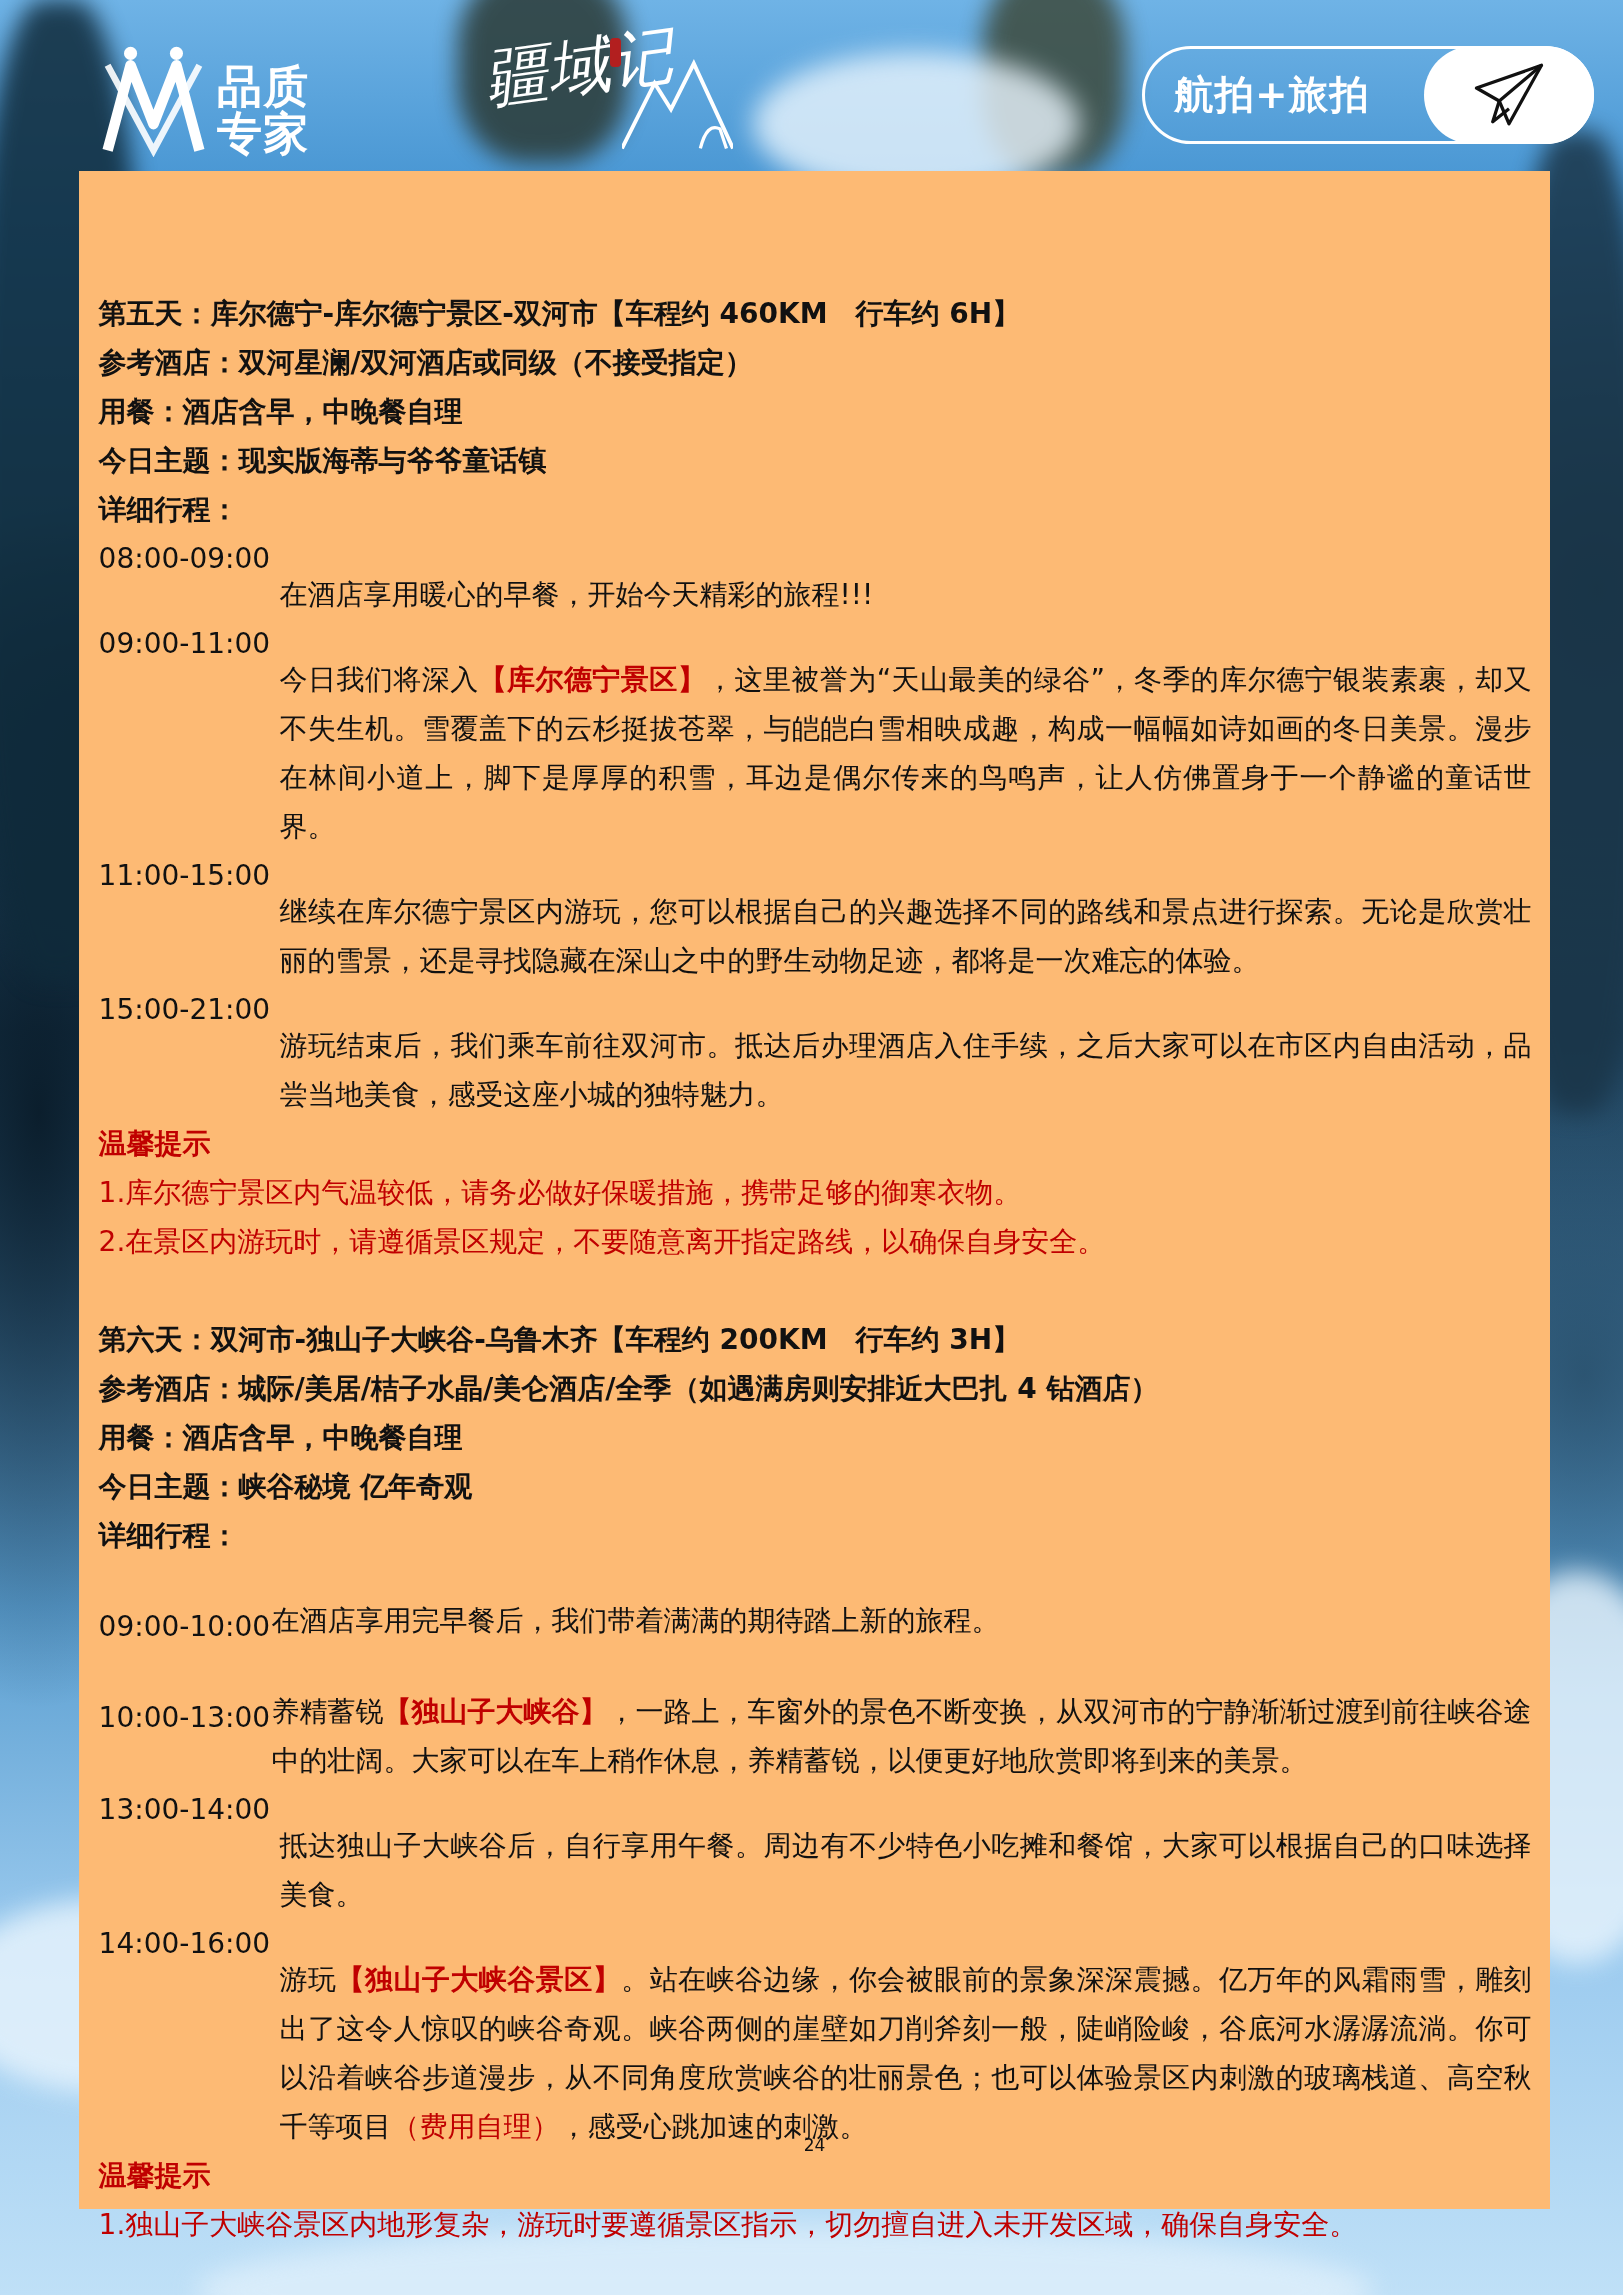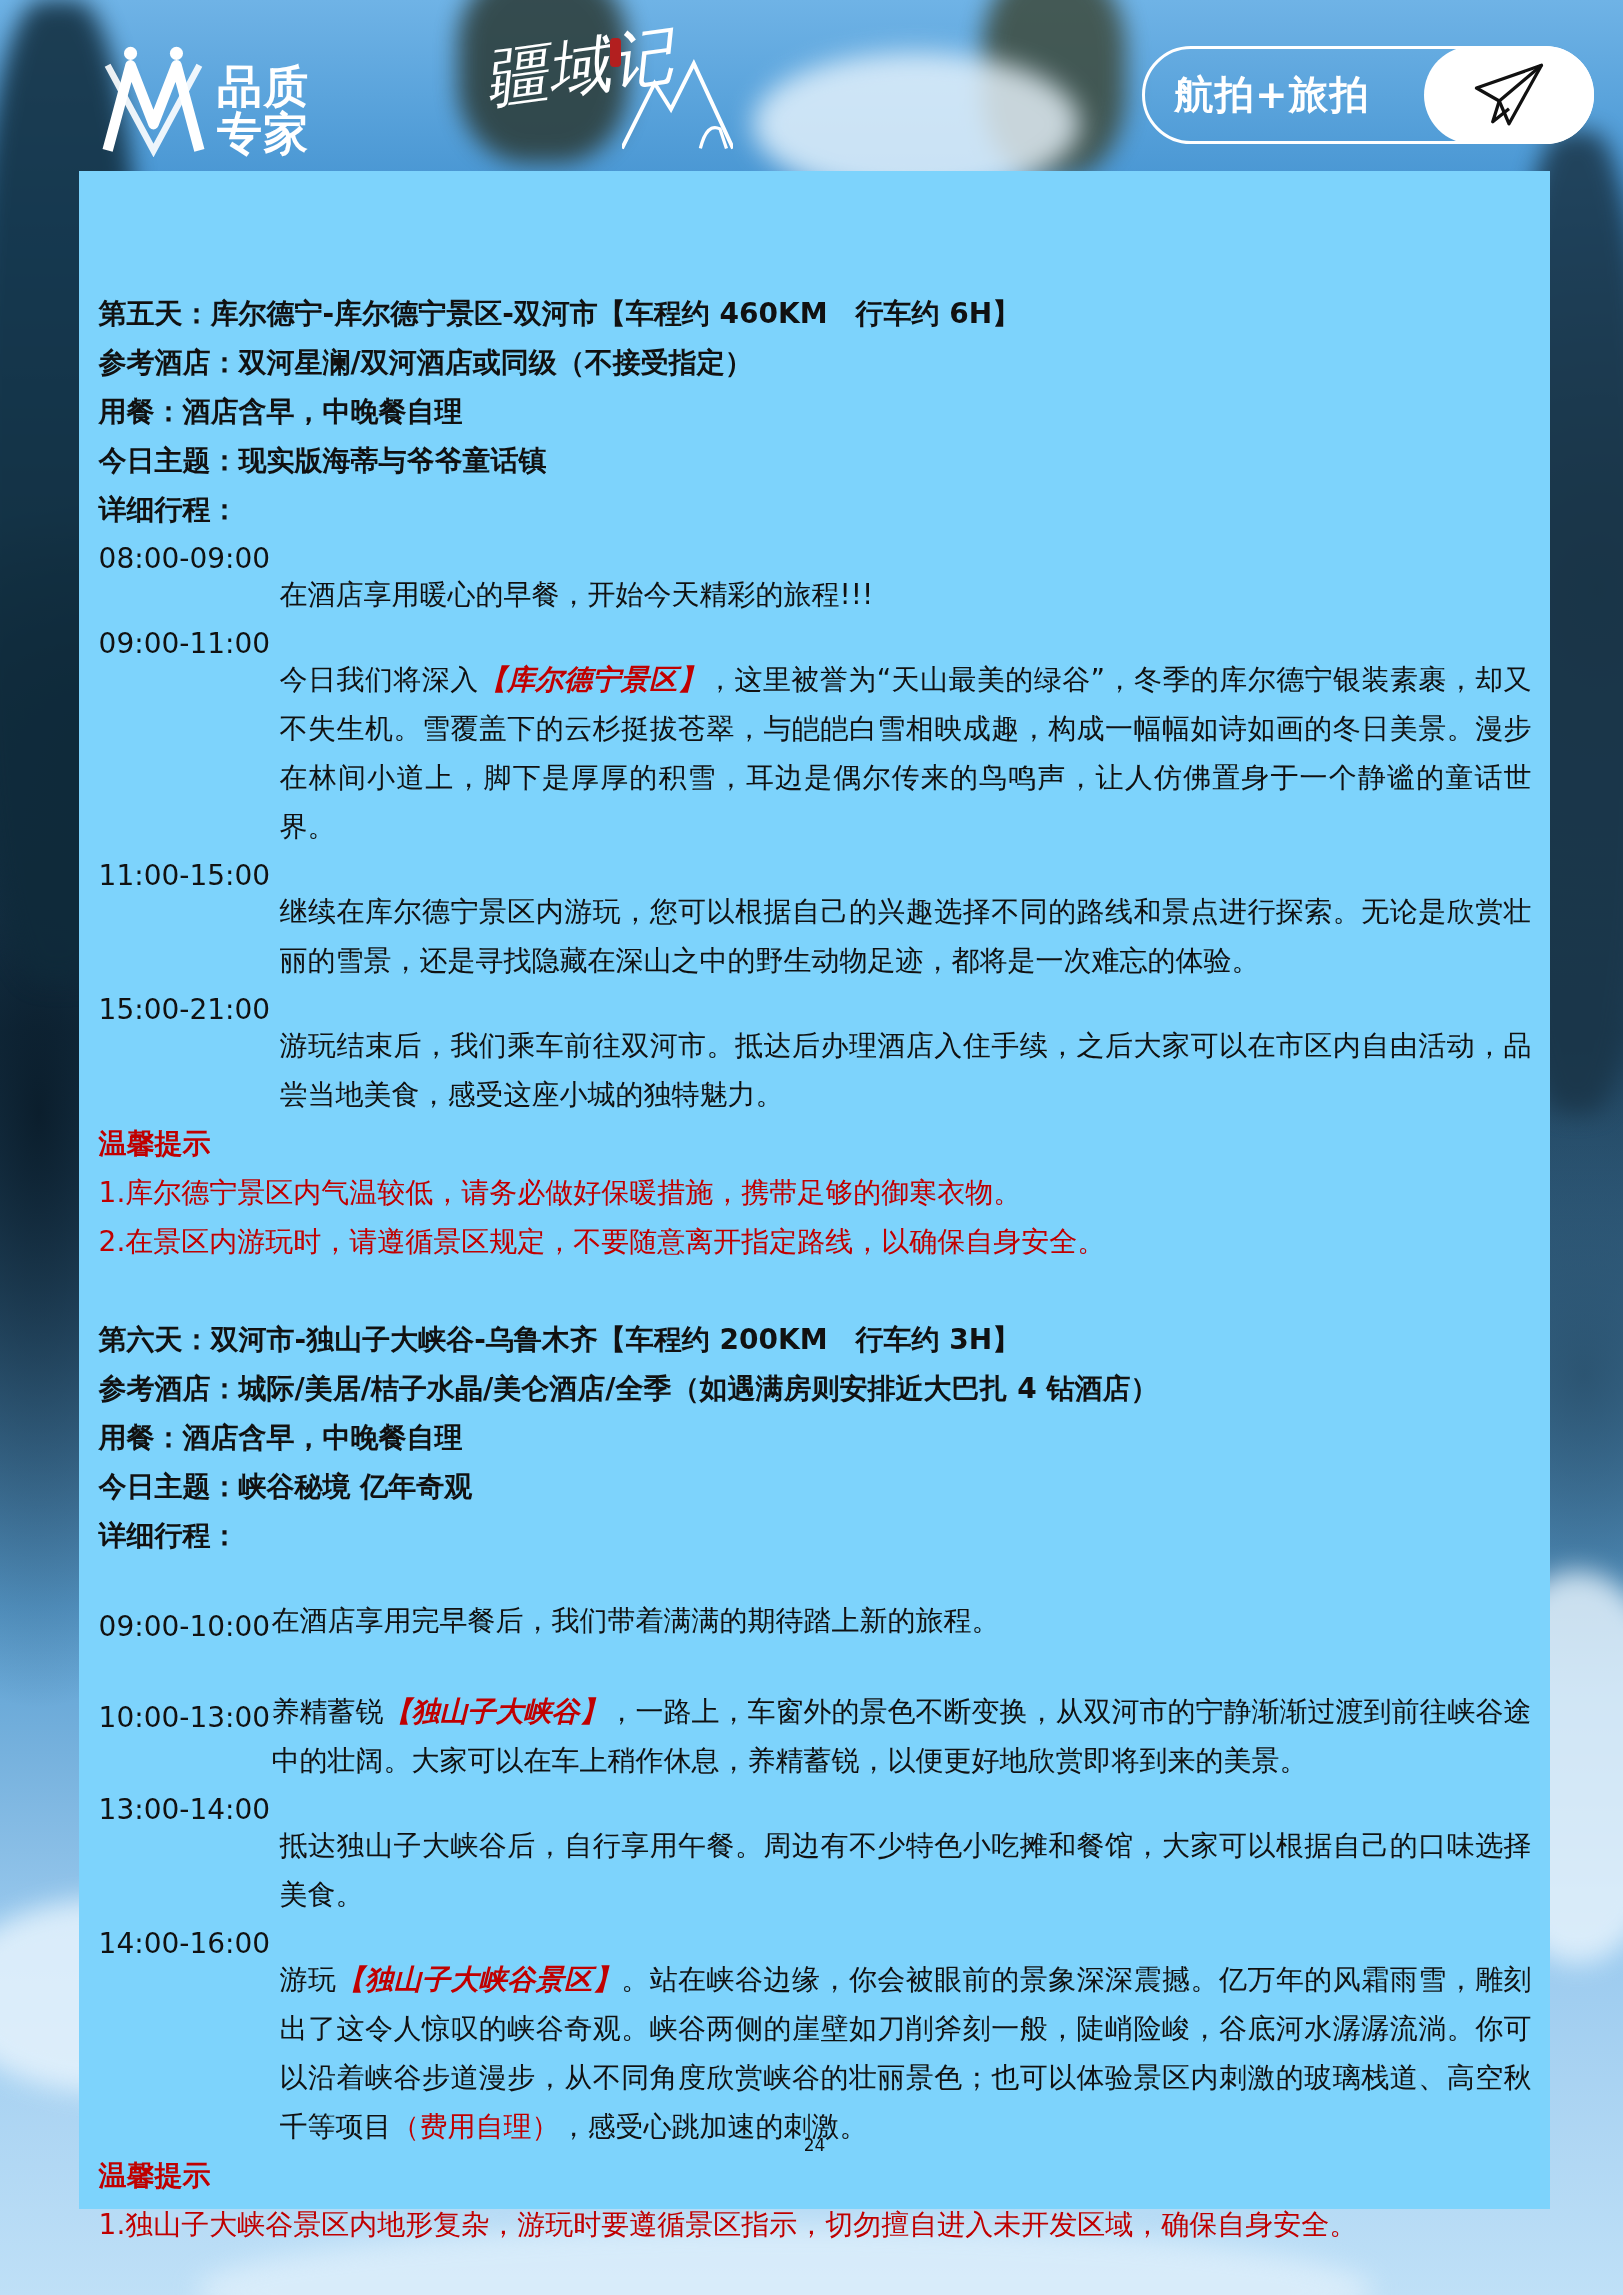--- a/index.html
+++ b/index.html
@@ -43,33 +43,33 @@
     letter-spacing: 1.3px;
   }
   .badge-icon {
     position: absolute; right: -3.3px; top: -3.3px; width: 170px; height: 98px;
     background: #fff; border-radius: 49px; display: flex; align-items: center; justify-content: center;
   }
 
   
   .panel {
     position: absolute; left: 79px; top: 171px; width: 1471px; height: 2038px;
-    background: #7dd3fc;
+    background: #fdba74;
   }
   .content {
     position: absolute; left: 19.6px; top: 118px; width: 1433px;
     font-size: 28px; line-height: 49px; color: #111;
   }
   .h { font-weight: bold; }
   .row { display: flex; }
   .time { flex: 0 0 181px; white-space: nowrap; }
   .time.narrow { flex-basis: 173px; margin-top: 42px; }
   .desc { flex: 1; text-align: justify; margin-top: 36px; }
   .red { color: #c00000; }
-  .red-b { color: #c00000; font-weight: bold; font-style: italic; }
+  .red-b { color: #c00000; font-weight: bold; }
   .tip-title { color: #c00000; font-weight: bold; }
   .spacer { height: 49px; }
   .page-num {
     position: absolute; left: 0; width: 100%; top: 1964px; text-align: center;
     font-size: 17px; color: #111;
   }
 </style>
 </head>
 <body>
 

